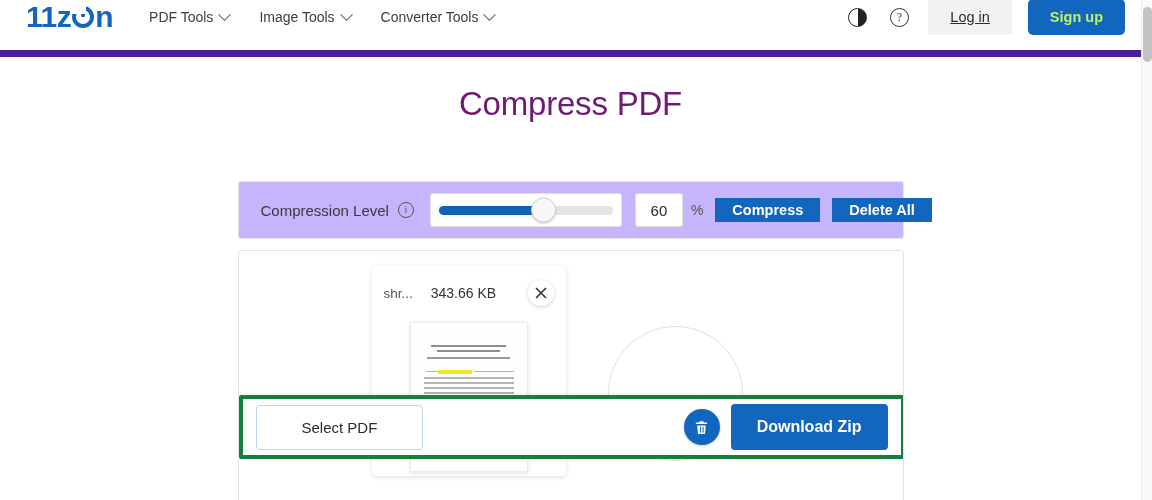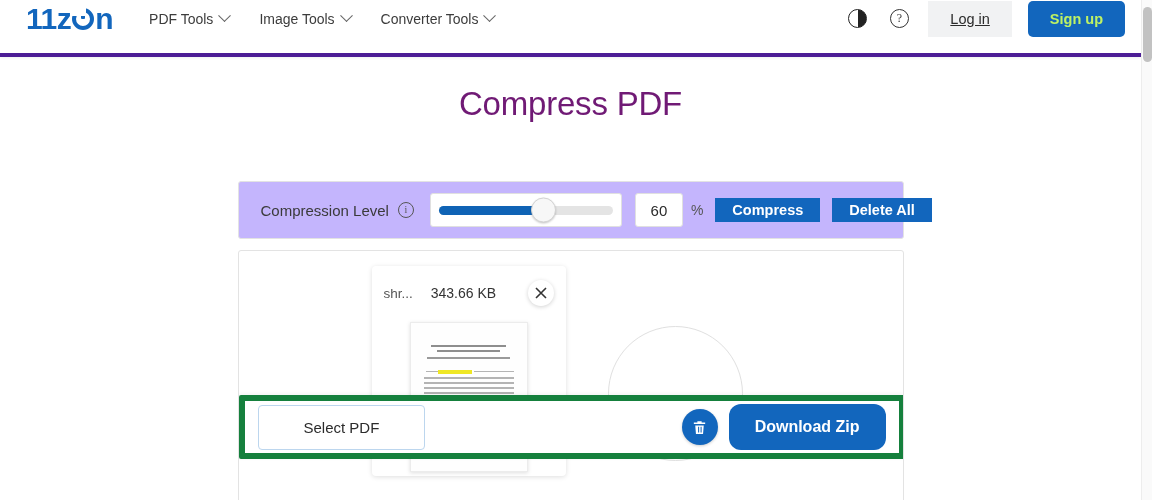--- a/index.html
+++ b/index.html
@@ -21,21 +21,21 @@
     background: #ffffff;
     overflow: hidden;
   }
 
   
   .header {
     position: relative;
     height: 57px;
     width: 1141px;
     background: #ffffff;
-    border-bottom: 4px solid #4c1d95;
+    border-bottom: 7px solid #4c1d95;
     box-shadow: 0 1px 3px rgba(0,0,0,0.07);
     display: flex;
     align-items: center;
     padding: 0 16px 16px 26px;
   }
 
   .logo {
     font-size: 30px;
     font-weight: bold;
     color: #1266bd;
@@ -383,21 +383,21 @@
   .plus-icon::after  { top: 50%; left: 3.4px; height: 1.4px; width: 9px; margin-top:-0.7px; }
 
   
   .action-bar {
     position: absolute;
     left: 0;
     top: 144px;
     width: 666px;
     height: 64px;
     background: #ffffff;
-    border: 6px solid #15803d;
+    border: 4px solid #15803d;
     border-radius: 2px;
     box-shadow: 0 -1px 4px rgba(0,0,0,0.06);
     display: flex;
     align-items: center;
     padding: 0 13px;
   }
   .btn-select {
     background: #ffffff;
     border: 1px solid #bcd6ee;
     border-radius: 4px;
@@ -419,21 +419,21 @@
     background: #1266bd;
     display: flex;
     align-items: center;
     justify-content: center;
     cursor: pointer;
     box-shadow: 0 1px 3px rgba(0,0,0,0.2);
   }
   .btn-download {
     background: #1266bd;
     border: none;
-    border-radius: 12px;
+    border-radius: 4px;
     color: #ffffff;
     font-size: 16px;
     font-weight: bold;
     padding: 14px 26px;
     cursor: pointer;
     font-family: inherit;
     white-space: nowrap;
   }
 
   

